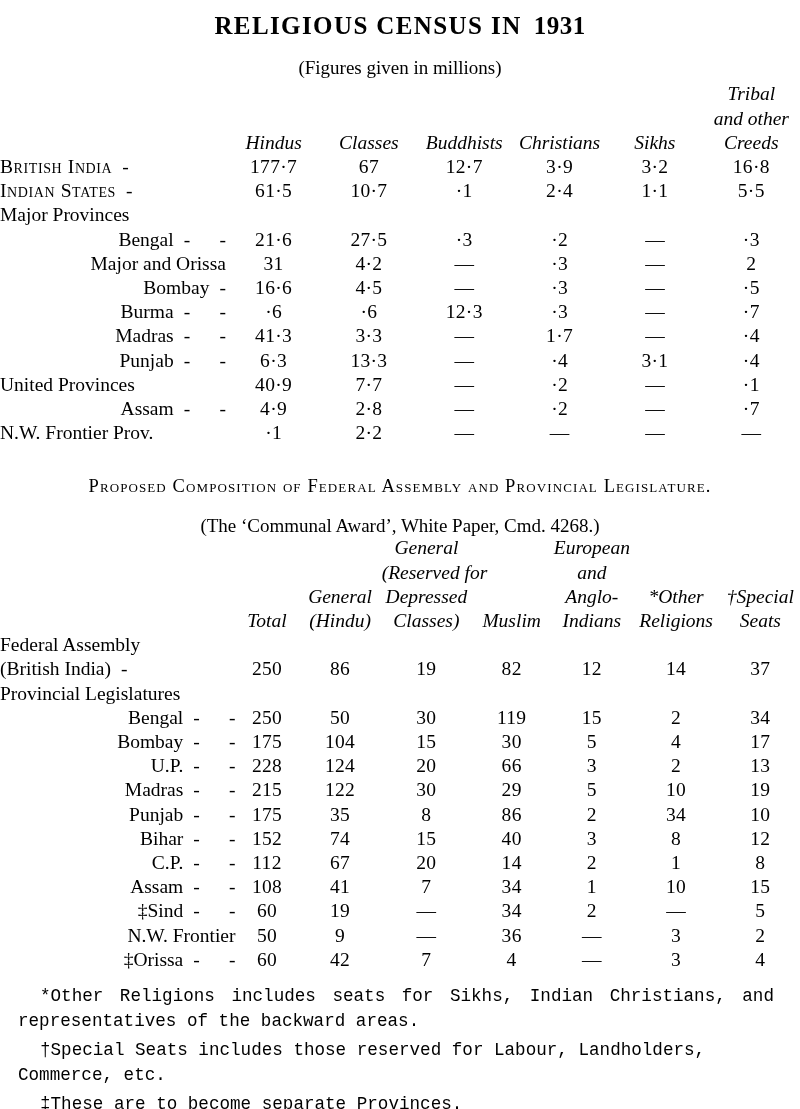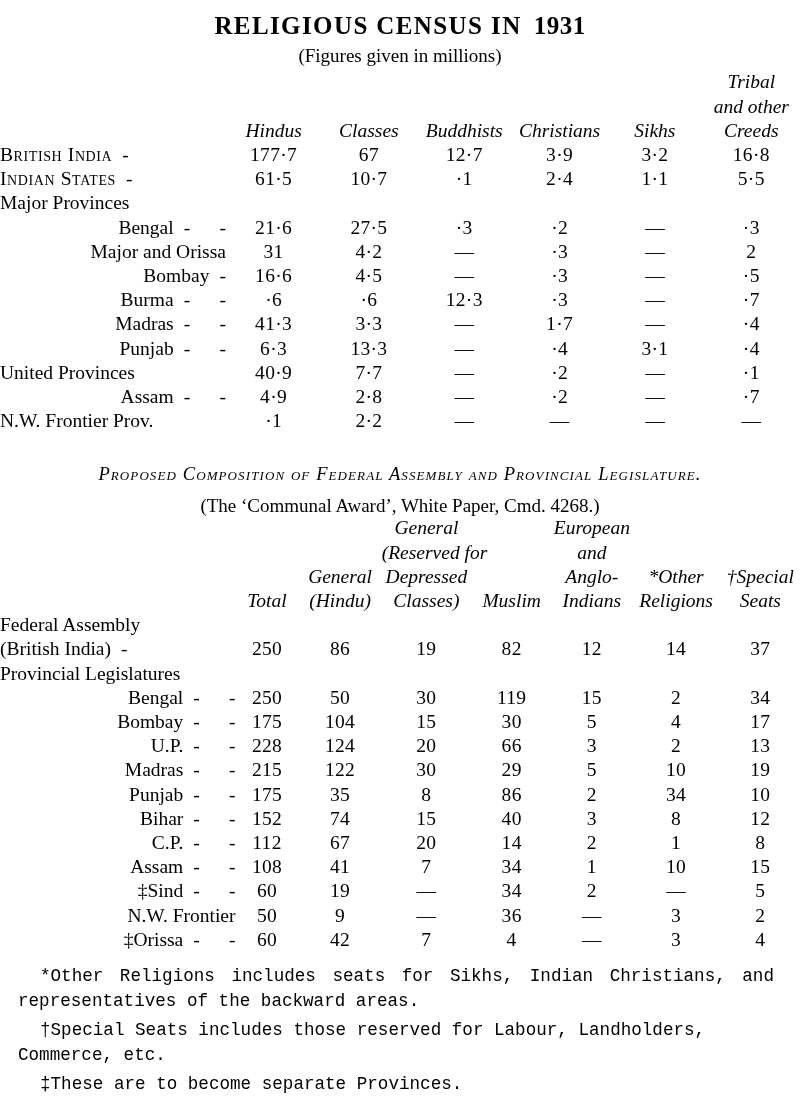--- a/index.html
+++ b/index.html
@@ -34,38 +34,37 @@
     white-space: nowrap;
   }
   .main-title .year {
     font-size: 25px;
     letter-spacing: 0.5px;
     margin-left: 12px;
   }
   .subtitle {
     text-align: center;
     font-size: 19px;
-    margin: 6px 0 0 0;
+    margin: 18px 0 0 0;
     line-height: 1.1;
   }
 
   .section-title {
     text-align: center;
     font-size: 18.5px;
     letter-spacing: 1.1px;
     font-variant: small-caps;
     line-height: 1.25;
     margin: 0;
     padding: 0 60px;
-    font-style: italic;
   }
   .section-subtitle {
     text-align: center;
     font-size: 19px;
-    margin: 8px 0 0 0;
+    margin: 16px 0 0 0;
     line-height: 1.15;
   }
 
   
   table.census {
     border-collapse: collapse;
     width: 800px;
     table-layout: fixed;
   }
   table.census td, table.census th {

